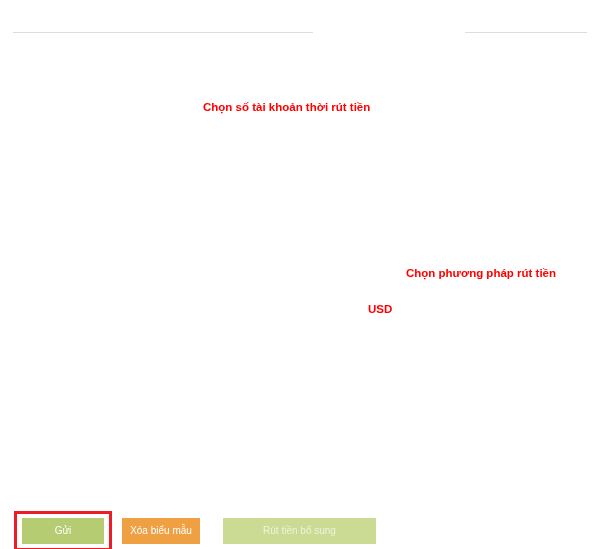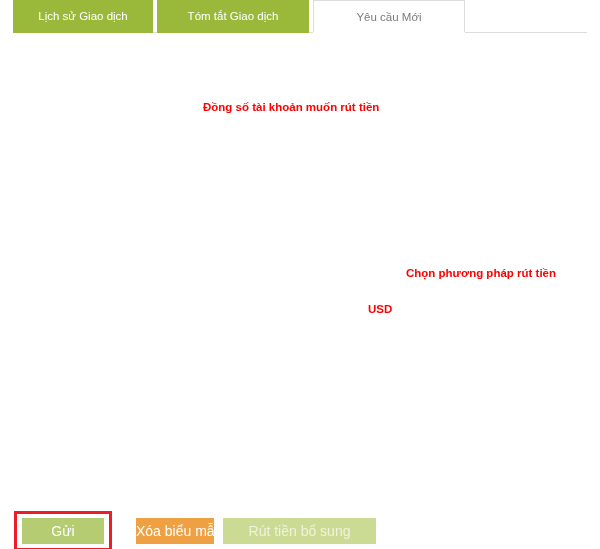--- a/index.html
+++ b/index.html
@@ -219,79 +219,74 @@
     line-height: 17px;
     color: #5a5a5a;
   }
 
   
   .btn {
     position: absolute;
     height: 26px;
     line-height: 26px;
     text-align: center;
-    font-size: 14px;
+    font-size: 10px;
     color: #ffffff;
     white-space: nowrap;
     z-index: 3;
   }
   .btn-submit {
     left: 22px; top: 518px;
     width: 82px;
     background: #b5cc72;
   }
   .btn-submit-ring {
     position: absolute;
     left: 14px; top: 511px;
     width: 98px; height: 40px;
     border: 3px solid #ee1c25;
     z-index: 4;
   }
   .btn-clear {
-    left: 136px; top: 518px;
+    left: 122px; top: 518px;
     width: 78px;
     background: #efa042;
   }
   .btn-extra {
     left: 223px; top: 518px;
     width: 153px;
     background: #cbdb93;
     color: #eef3dd;
     z-index: 2;
   }
 </style>
 </head>
 <body>
 
 <div id="app">
 
   <div class="watermark"><span class="wm-mark">⁙⁞</span><span>SanForex.co</span></div>
 
   <div class="tab-underline"></div>
-  <div class="tabbar">
-    <div class="tab tab-green tab1">Lịch sử Giao dịch</div>
-    <div class="tab tab-green tab2">Tóm tắt Giao dịch</div>
-    <div class="tab tab3">Yêu cầu Mới</div>
-  </div>
   <div class="tab-underline-cut"></div>
 
   <div class="panel"></div>
 
   <div class="section-head" style="left:17px; top:56px;">
     <div class="step-badge">1</div>
     <div class="section-title">Chọn tài khoản mà bạn muốn rút tiền từ đó</div>
   </div>
 
   <div class="field-label" style="left:17px; top:86px;"><span>Số Tài khoản</span> <span class="req">*</span></div>
 
   <div class="sel-account"><span>Chọn số tài khoản</span><span class="caret">▼</span></div>
 
   <div class="info-icon">i</div>
 
-  <div class="annot" style="left:203px; top:101px;">Đồng số tài khoản muốn rút tiền</div>
+  <div class="annot" style="left:203px; top:101px;">Chọn số tài khoản thời rút tiền</div>
 
   <div class="field-label" style="left:20px;  top:136px;">Số dư</div>
   <div class="field-label" style="left:120px; top:136px;">Số dư tức thời</div>
   <div class="field-label" style="left:220px; top:136px;">Số dư Khả dụng</div>
   <div class="field-label" style="left:320px; top:136px;">Giao dịch Mở</div>
   <div class="field-label" style="left:480px; top:136px;">Lãi và Lỗ Thả nổi</div>
 
   <div class="inp" style="left:20px;  top:148px; width:78px;"></div>
   <div class="inp" style="left:120px; top:148px; width:78px;"></div>
   <div class="inp" style="left:220px; top:148px; width:78px;"></div>

